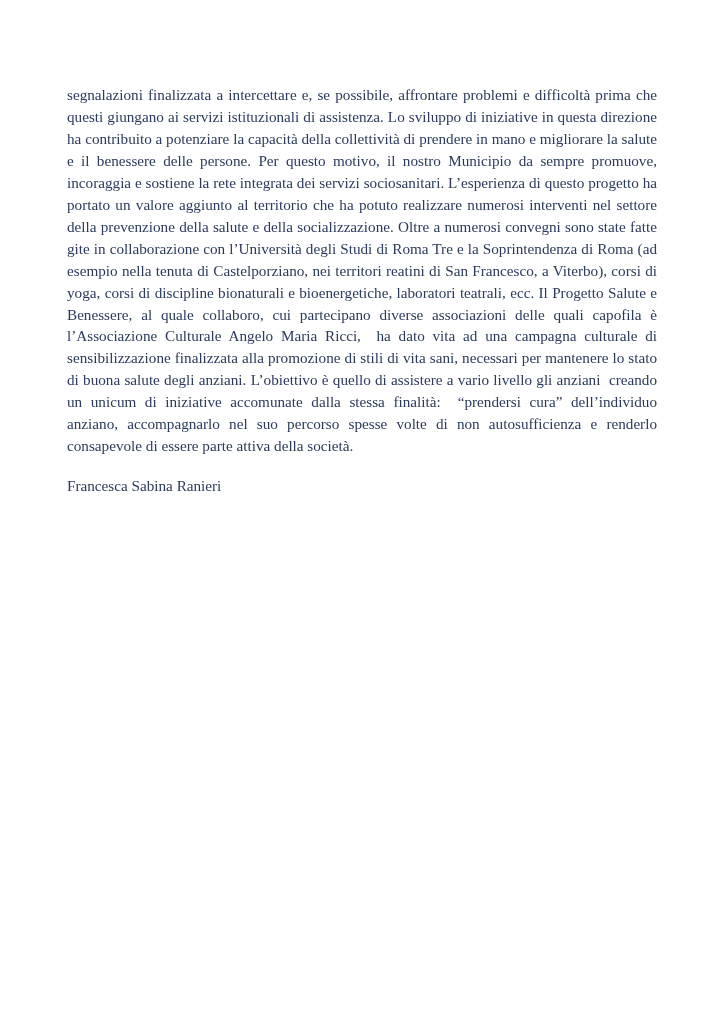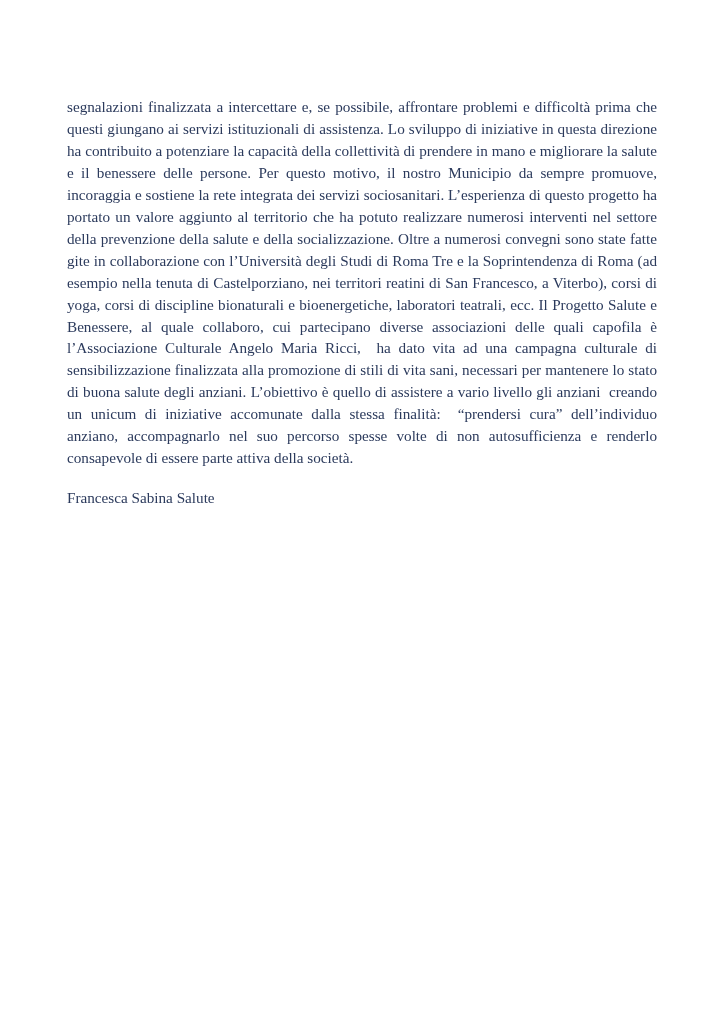--- a/index.html
+++ b/index.html
@@ -8,21 +8,20 @@
     padding: 0;
     background: #ffffff;
   }
   #page {
     position: relative;
     width: 723px;
     height: 956px;
     background: #ffffff;
     overflow: hidden;
     box-sizing: border-box;
-    margin-top: 12px;
   }
   #text-column {
     position: absolute;
     left: 67px;
     top: 84px;
     width: 590px;
   }
   .doc-paragraph {
     margin: 0;
     font-family: "Liberation Serif", "DejaVu Serif", serif;
@@ -47,15 +46,15 @@
     color: #2b3a5c;
     text-align: left;
   }
 </style>
 </head>
 <body>
 
 <div id="page">
   <div id="text-column">
     <p class="doc-paragraph last-line-natural">segnalazioni finalizzata a intercettare e, se possibile, affrontare problemi e difficoltà prima che questi giungano ai servizi istituzionali di assistenza. Lo sviluppo di iniziative in questa direzione ha contribuito a potenziare la capacità della collettività di prendere in mano e migliorare la salute e il benessere delle persone. Per questo motivo, il nostro Municipio da sempre promuove, incoraggia e sostiene la rete integrata dei servizi sociosanitari. L’esperienza di questo progetto ha portato un valore aggiunto al territorio che ha potuto realizzare numerosi interventi nel settore della prevenzione della salute e della socializzazione. Oltre a numerosi convegni sono state fatte gite in collaborazione con l’Università degli Studi di Roma Tre e la Soprintendenza di Roma (ad esempio nella tenuta di Castelporziano, nei territori reatini di San Francesco, a Viterbo), corsi di yoga, corsi di discipline bionaturali e bioenergetiche, laboratori teatrali, ecc. Il Progetto Salute e Benessere, al quale collaboro, cui partecipano diverse associazioni delle quali capofila è l’Associazione Culturale Angelo Maria Ricci,  ha dato vita ad una campagna culturale di sensibilizzazione finalizzata alla promozione di stili di vita sani, necessari per mantenere lo stato di buona salute degli anziani. L’obiettivo è quello di assistere a vario livello gli anziani  creando un unicum di iniziative accomunate dalla stessa finalità:  “prendersi cura” dell’individuo anziano, accompagnarlo nel suo percorso spesse volte di non autosufficienza e renderlo consapevole di essere parte attiva della società.</p>
-    <p class="signature">Francesca Sabina Salute</p>
+    <p class="signature">Francesca Sabina Ranieri</p>
   </div>
 </div>
 
 </body></html>

